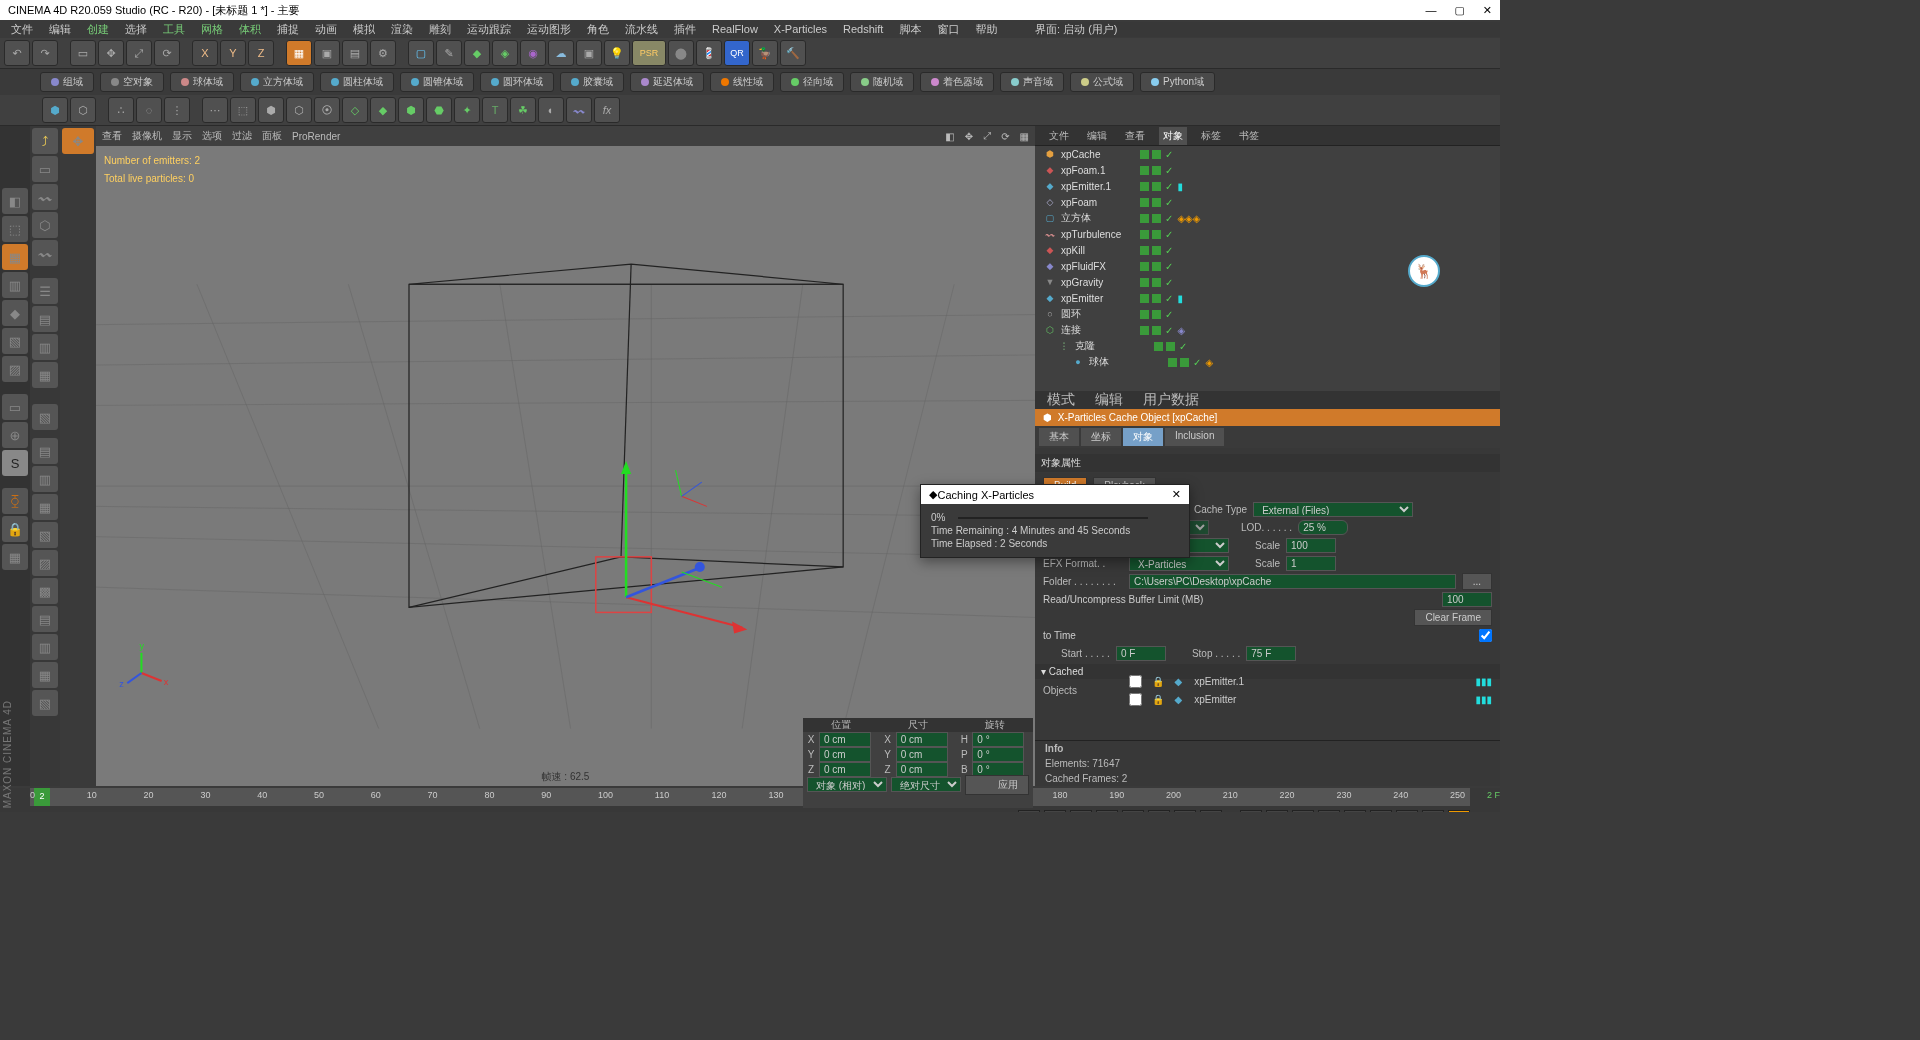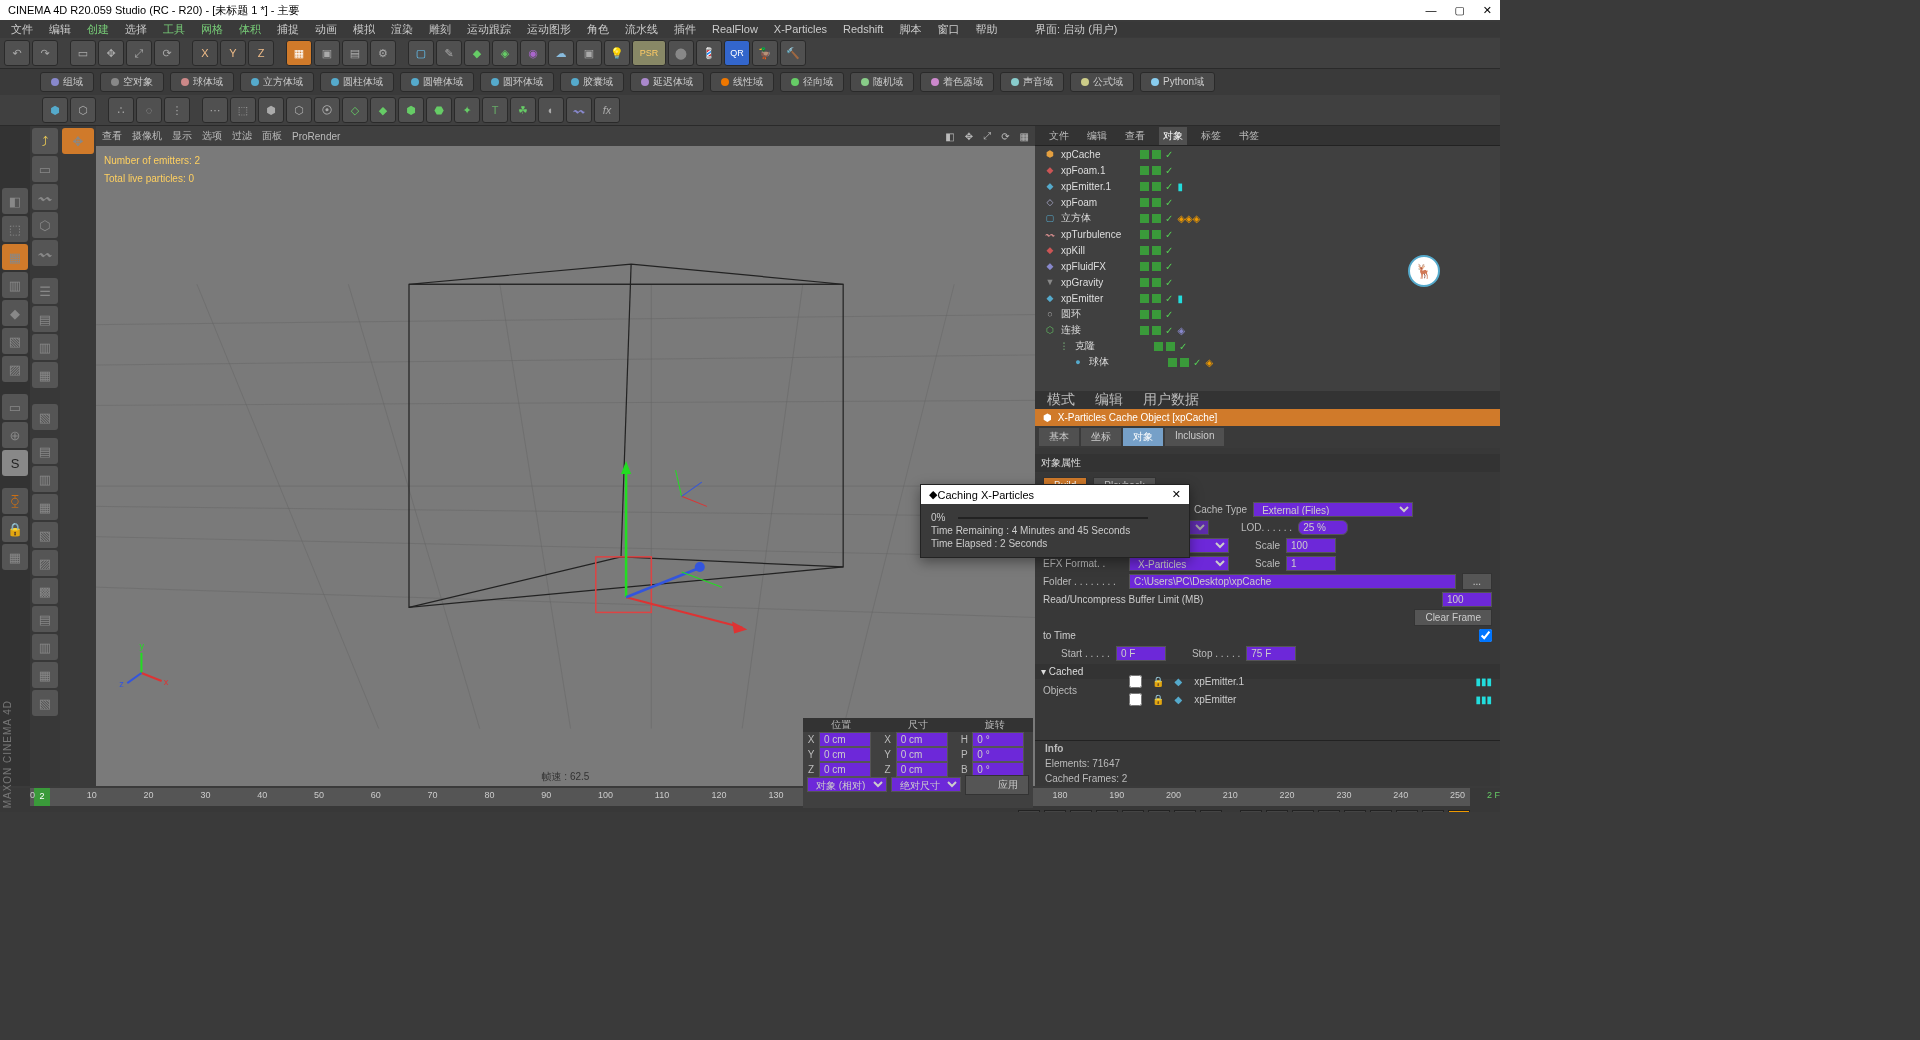--- a/index.html
+++ b/index.html
@@ -59,21 +59,21 @@
 .chk { color:#5c5; font-size:10px; }
 .attr-tabs { display:flex; background:#333; height:18px; align-items:center; padding-left:6px; gap:8px; }
 .attr-tabs .t { font-size:14px; color:#bbb; cursor:pointer; padding:2px 6px; }
 .attr-head { background:#d07a2a; color:#fff; padding:3px 8px; font-size:10px; display:flex; align-items:center; gap:6px; }
 .attr-tabrow { display:flex; background:#3a3a3a; padding:2px 4px; gap:2px; }
 .attr-tabrow .t { background:#505050; padding:2px 10px; font-size:10px; cursor:pointer; }
 .attr-tabrow .t.act { background:#76a0c8; color:#fff; }
 .attr-body { padding:4px 8px; font-size:10px; color:#ccc; overflow:auto; flex:1; }
 .attr-body .row { display:flex; align-items:center; height:18px; gap:6px; }
 .attr-body label { flex:0 0 80px; color:#bbb; }
-.inp { background:#6d28d9; border:1px solid #555; color:#ccc; padding:1px 4px; height:15px; font-size:10px; }
+.inp { background:#14532d; border:1px solid #555; color:#ccc; padding:1px 4px; height:15px; font-size:10px; }
 .btn { background:#555; border:1px solid #333; padding:2px 10px; font-size:10px; color:#ccc; cursor:pointer; }
 .btn.orange { background:#d07a2a; color:#fff; }
 .sect-h { background:#333; color:#ddd; padding:2px 6px; font-size:10px; margin:2px -8px; }
 
 
 .timeline-wrap { background:#383838; }
 .timeline { position:relative; height:18px; background:#555; margin:2px 30px; font-size:9px; }
 .timeline .tick { position:absolute; top:2px; color:#ccc; }
 .timeline .cursor { position:absolute; top:0; width:16px; height:18px; background:#3a9a3a; color:#fff; text-align:center; line-height:16px; }
 .transport { display:flex; align-items:center; padding:2px 30px; gap:4px; }

